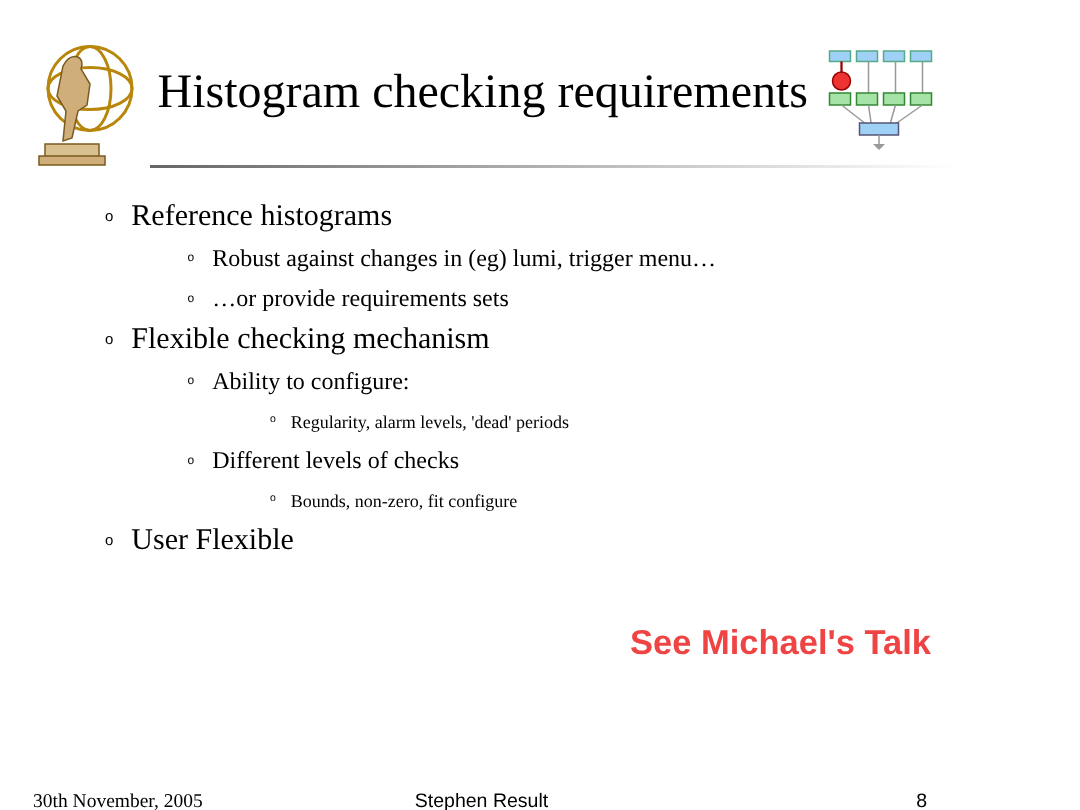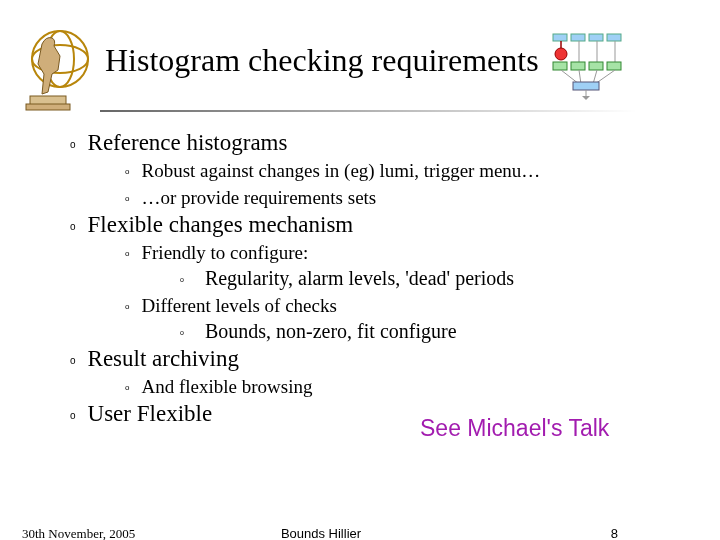--- a/index.html
+++ b/index.html
@@ -50,37 +50,37 @@
   .body {
     position: absolute;
     top: 128px;
     left: 70px;
     right: 30px;
     font-size: 22px;
   }
   ul { list-style: none; margin: 0; padding: 0; }
   .lvl1 > li { margin: 2px 0 2px 0; }
   .lvl1 > li > .bullet-o { font-size: 10px; vertical-align: middle; margin-right: 12px; font-family: Arial, sans-serif; }
-  .lvl1 > li > .txt { font-size: 23px; }
+  .lvl1 > li > .txt { font-size: 20px; }
   .lvl2 { margin-left: 55px; }
   .lvl2 > li { margin: 1px 0; }
   .lvl2 > li > .bullet-o { font-size: 8px; vertical-align: middle; margin-right: 12px; font-family: Arial, sans-serif;}
-  .lvl2 > li > .txt { font-size: 19px; }
+  .lvl2 > li > .txt { font-size: 16px; }
   .lvl3 { margin-left: 55px; }
   .lvl3 > li { margin: 0; }
   .lvl3 > li > .bullet-o { font-size: 7px; vertical-align: middle; margin-right: 10px; font-family: Arial, sans-serif;}
-  .lvl3 > li > .txt { font-size: 20px; margin-left: 11px; }
+  .lvl3 > li > .txt { font-size: 12px; }
   .see-talk {
     position: absolute;
     top: 415px;
     left: 420px;
     font-family: Arial, Helvetica, sans-serif;
     font-size: 23px;
-    font-weight: normal;
-    color: #a21caf;
+    font-weight: bold;
+    color: #ef4444;
   }
   .footer {
     position: absolute;
     bottom: 14px;
     left: 0;
     width: 100%;
     font-size: 13px;
   }
   .footer .date { position: absolute; left: 22px; }
   .footer .author { position: absolute; left: 0; width: 100%; text-align: center; font-family: Arial, sans-serif; }
@@ -136,47 +136,41 @@
   <div class="body">
     <ul class="lvl1">
       <li>
         <span class="bullet-o">o</span><span class="txt">Reference histograms</span>
         <ul class="lvl2">
           <li><span class="bullet-o">o</span><span class="txt">Robust against changes in (eg) lumi, trigger menu…</span></li>
           <li><span class="bullet-o">o</span><span class="txt">…or provide requirements sets</span></li>
         </ul>
       </li>
       <li>
-        <span class="bullet-o">o</span><span class="txt">Flexible changes mechanism</span>
+        <span class="bullet-o">o</span><span class="txt">Flexible checking mechanism</span>
         <ul class="lvl2">
-          <li><span class="bullet-o">o</span><span class="txt">Friendly to configure:</span>
+          <li><span class="bullet-o">o</span><span class="txt">Ability to configure:</span>
             <ul class="lvl3">
               <li><span class="bullet-o">o</span><span class="txt">Regularity, alarm levels, 'dead' periods</span></li>
             </ul>
           </li>
           <li><span class="bullet-o">o</span><span class="txt">Different levels of checks</span>
             <ul class="lvl3">
               <li><span class="bullet-o">o</span><span class="txt">Bounds, non-zero, fit configure</span></li>
             </ul>
           </li>
         </ul>
       </li>
       <li>
-        <span class="bullet-o">o</span><span class="txt">Result archiving</span>
-        <ul class="lvl2">
-          <li><span class="bullet-o">o</span><span class="txt">And flexible browsing</span></li>
-        </ul>
-      </li>
-      <li>
         <span class="bullet-o">o</span><span class="txt">User Flexible</span>
       </li>
     </ul>
   </div>
 
   <div class="see-talk">See Michael's Talk</div>
 
   <div class="footer">
     <span class="date">30th November, 2005</span>
-    <span class="author">Bounds Hillier</span>
+    <span class="author">Stephen Result</span>
     <span class="page">8</span>
   </div>
 
 </div>
 
 </body></html>

